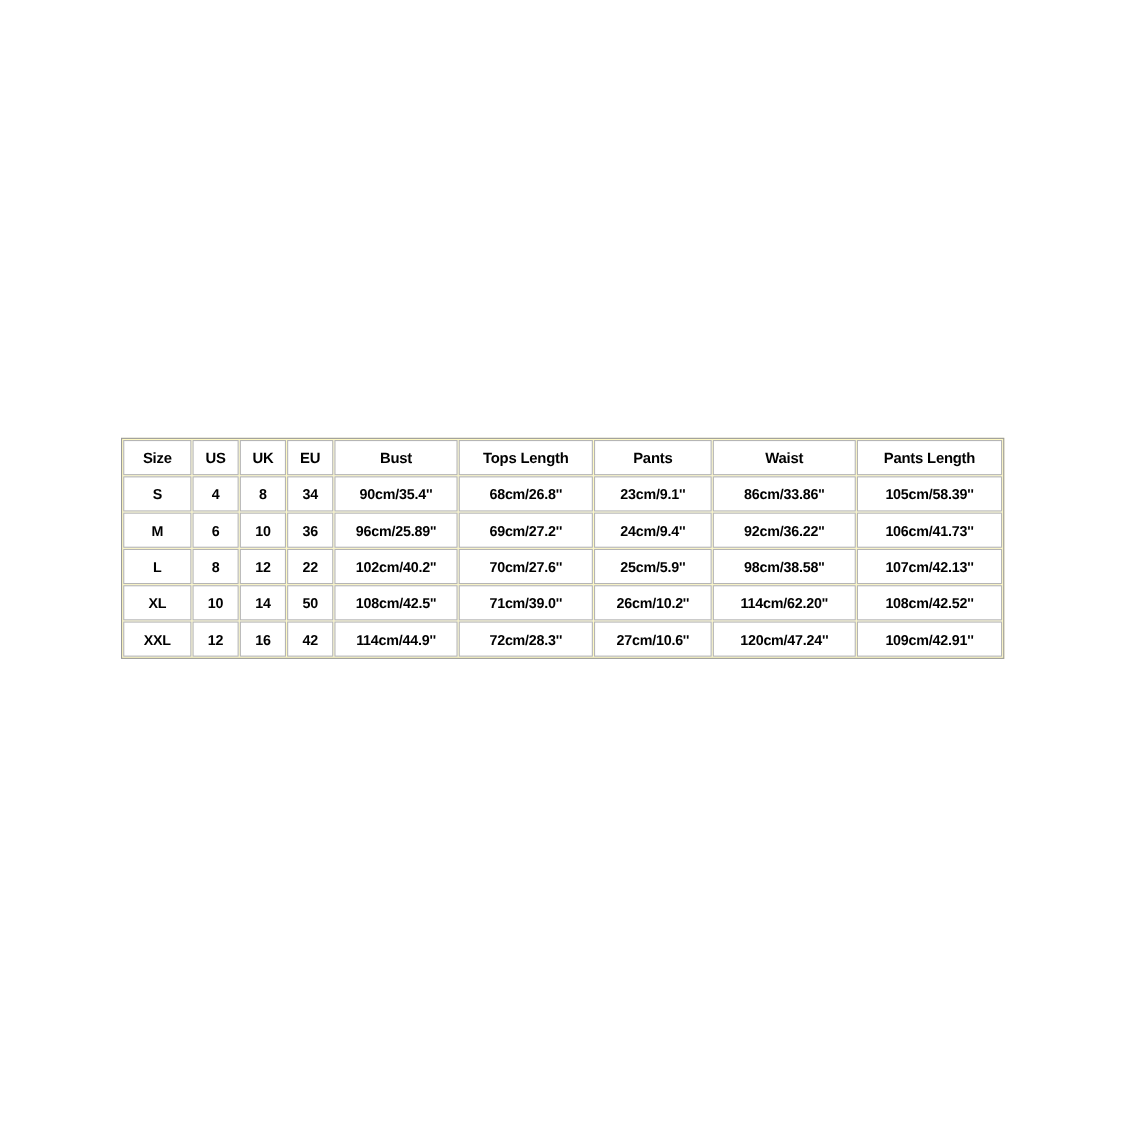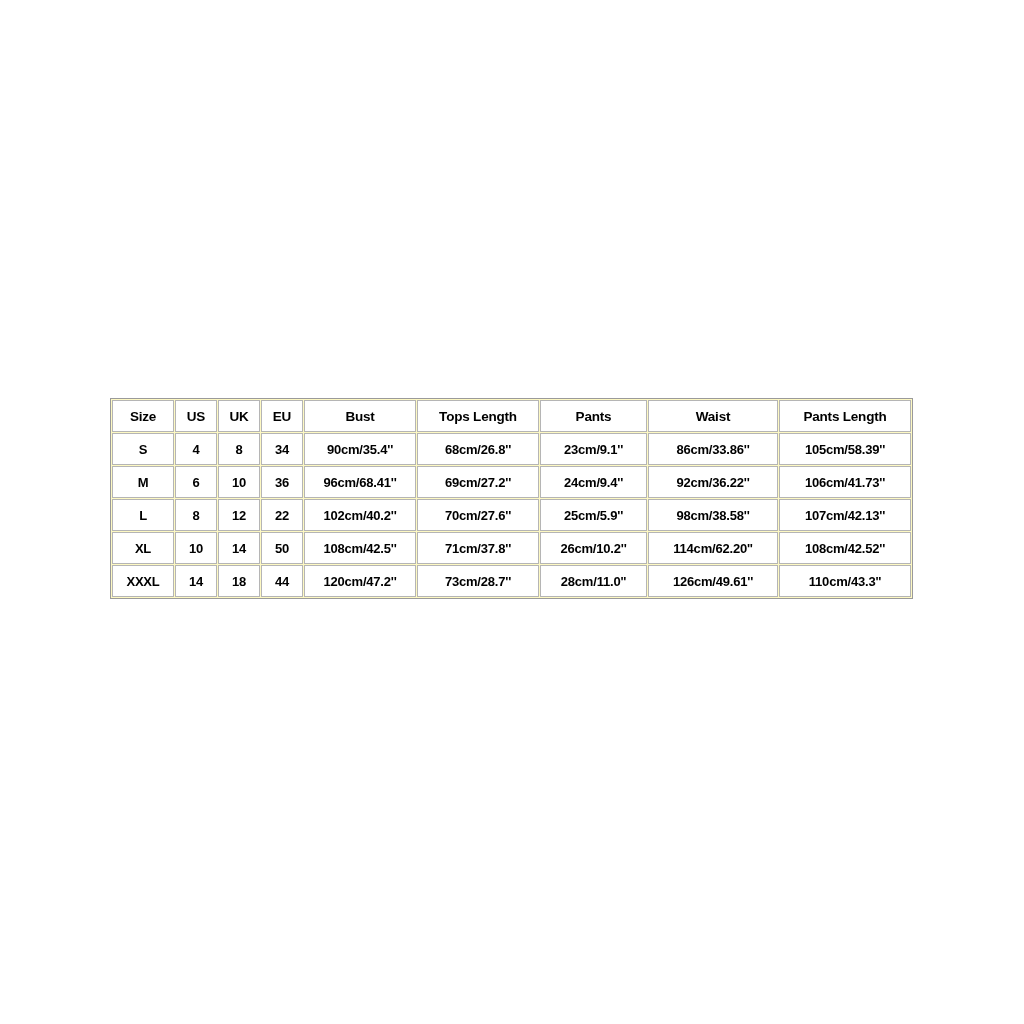--- a/index.html
+++ b/index.html
@@ -107,21 +107,21 @@
         <td>68cm/26.8''</td>
         <td>23cm/9.1''</td>
         <td>86cm/33.86''</td>
         <td>105cm/58.39''</td>
       </tr>
       <tr>
         <td class="size-label">M</td>
         <td class="num-cell">6</td>
         <td class="num-cell">10</td>
         <td class="num-cell">36</td>
-        <td>96cm/68.41''</td>
+        <td>96cm/25.89''</td>
         <td>69cm/27.2''</td>
         <td>24cm/9.4''</td>
         <td>92cm/36.22''</td>
         <td>106cm/41.73''</td>
       </tr>
       <tr>
         <td class="size-label">L</td>
         <td class="num-cell">8</td>
         <td class="num-cell">12</td>
         <td class="num-cell">22</td>
@@ -130,31 +130,31 @@
         <td>25cm/5.9''</td>
         <td>98cm/38.58''</td>
         <td>107cm/42.13''</td>
       </tr>
       <tr>
         <td class="size-label">XL</td>
         <td class="num-cell">10</td>
         <td class="num-cell">14</td>
         <td class="num-cell">50</td>
         <td>108cm/42.5''</td>
-        <td>71cm/37.8''</td>
+        <td>71cm/39.0''</td>
         <td>26cm/10.2''</td>
         <td>114cm/62.20''</td>
         <td>108cm/42.52''</td>
       </tr>
       <tr>
-        <td class="size-label">XXXL</td>
-        <td class="num-cell">14</td>
-        <td class="num-cell">18</td>
-        <td class="num-cell">44</td>
-        <td>120cm/47.2''</td>
-        <td>73cm/28.7''</td>
-        <td>28cm/11.0''</td>
-        <td>126cm/49.61''</td>
-        <td>110cm/43.3''</td>
+        <td class="size-label">XXL</td>
+        <td class="num-cell">12</td>
+        <td class="num-cell">16</td>
+        <td class="num-cell">42</td>
+        <td>114cm/44.9''</td>
+        <td>72cm/28.3''</td>
+        <td>27cm/10.6''</td>
+        <td>120cm/47.24''</td>
+        <td>109cm/42.91''</td>
       </tr>
     </tbody>
   </table>
 </div>
 
 </body></html>

